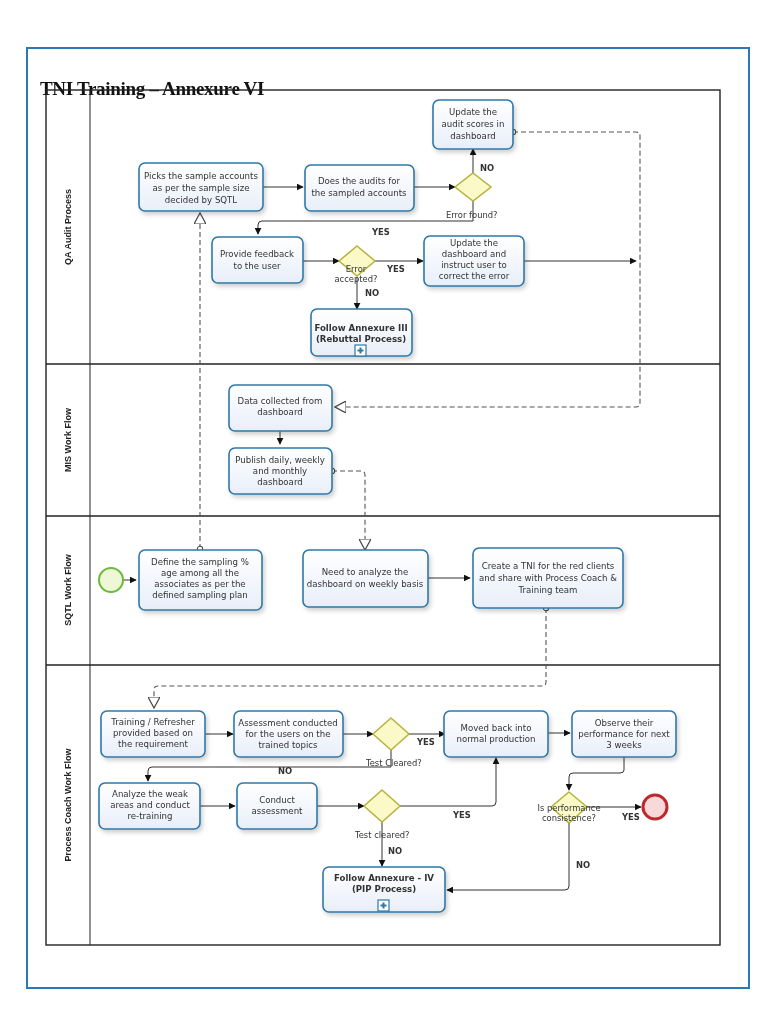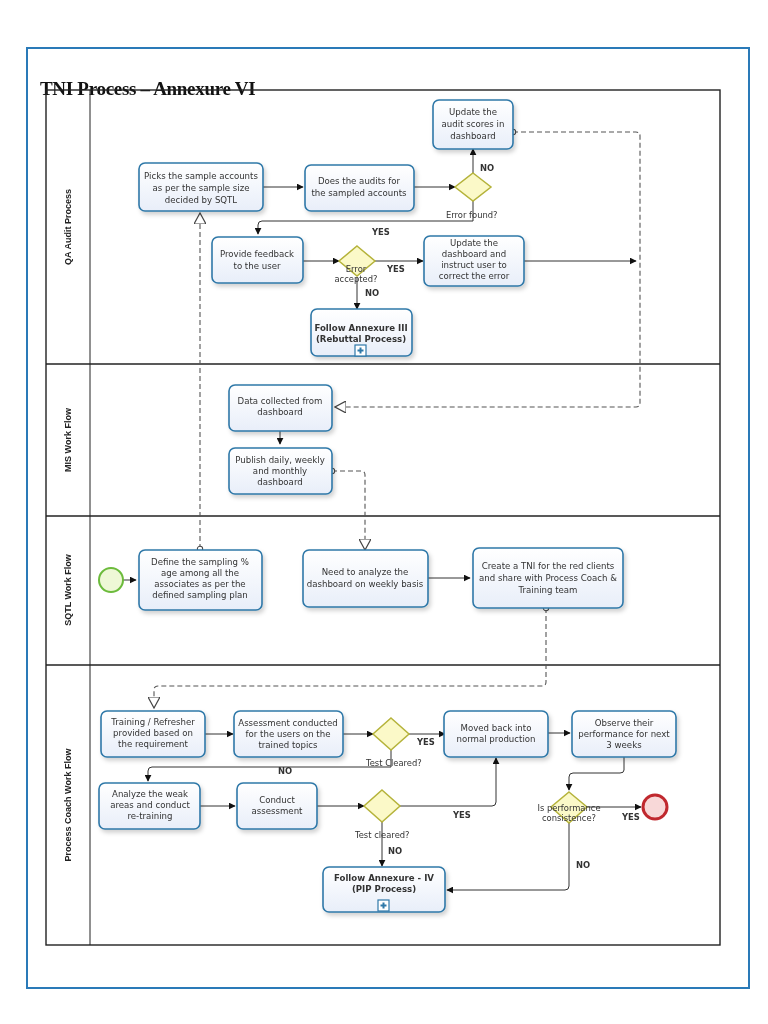--- a/index.html
+++ b/index.html
@@ -10,21 +10,21 @@
   .lane-label { font-family:"Liberation Sans", sans-serif; font-size:9px; font-weight:bold; fill:#222; }
   .task-text { font-family:"DejaVu Sans", sans-serif; font-size:8.6px; fill:#333; }
   .task-bold { font-family:"DejaVu Sans", sans-serif; font-size:8.6px; font-weight:bold; fill:#333; }
   .flow-label { font-family:"DejaVu Sans", sans-serif; font-size:8.4px; fill:#333; }
   .flow-bold { font-family:"DejaVu Sans", sans-serif; font-size:8.4px; font-weight:bold; fill:#333; }
 </style>
 </head>
 <body>
 
 <div id="frame"></div>
-<div id="title">TNI Process – Annexure VI</div>
+<div id="title">TNI Training – Annexure VI</div>
 
 <svg id="diagram" width="768" height="1024" viewBox="0 0 768 1024" xmlns="http://www.w3.org/2000/svg">
   <defs>
     <marker id="arrow" viewBox="0 0 10 10" refX="9" refY="5" markerWidth="7" markerHeight="7" orient="auto-start-reverse">
       <path d="M0,0 L10,5 L0,10 z" fill="#111"></path>
     </marker>
     <marker id="open-arrow" viewBox="0 0 12 12" refX="11" refY="6" markerWidth="11" markerHeight="11" orient="auto">
       <path d="M0,0 L11,6 L0,12 z" fill="#fff" stroke="#444" stroke-width="1.2"></path>
     </marker>
     <marker id="circle-start" viewBox="0 0 10 10" refX="5" refY="5" markerWidth="7" markerHeight="7">

